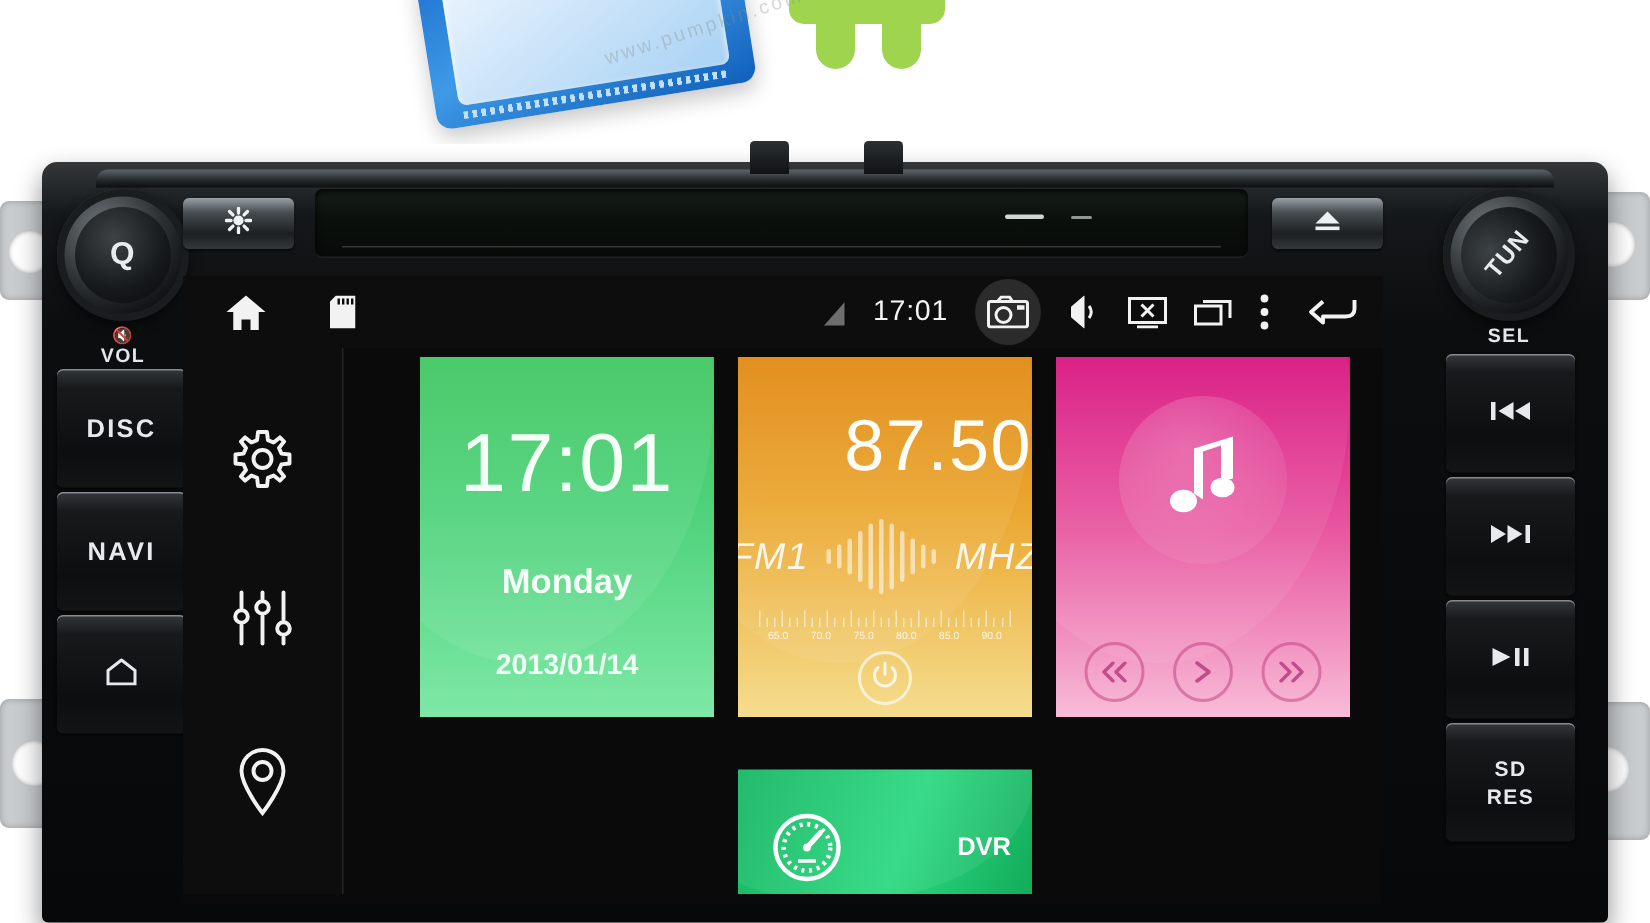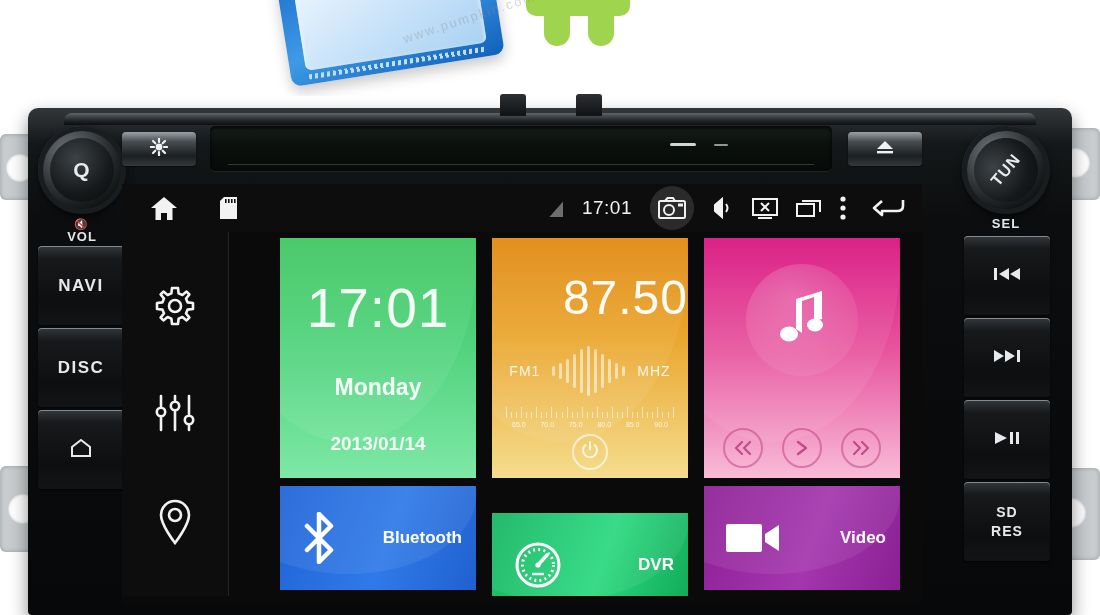--- a/index.html
+++ b/index.html
@@ -223,21 +223,21 @@
   .tile-radio {
     left: 258px; top: 0px; width: 196px; height: 240px;
     background: linear-gradient(180deg,#e0870f 0%,#eaa52c 40%,#f5dd8e 100%);
     text-align: right;
   }
   .radio-freq { font-size: 48px; font-weight: 300; margin-top: 32px; color: #fffdf6; letter-spacing: 1px; }
   .radio-band-row {
     position: relative; margin-top: 18px; height: 56px;
     display: flex; align-items: center; justify-content: center;
   }
-  .radio-band-row .lbl { font-size: 14px; color: rgba(255,255,255,.88); letter-spacing: 1px; }
+  .radio-band-row .lbl { font-size: 25px; color: rgba(255,255,255,.88); letter-spacing: 1px; font-style: italic; }
   .wave { display: flex; align-items: center; height: 54px; margin: 0 10px; }
   .wave i { display: block; width: 3px; margin: 0 2px; background: rgba(255,255,255,.55); border-radius: 2px; }
   .scale-wrap { position: absolute; left: 14px; right: 14px; top: 168px; }
   .scale-ticks { height: 12px; display: flex; align-items: flex-end; justify-content: space-between; }
   .scale-ticks i { display: block; width: 1px; background: rgba(255,255,255,.55); }
   .scale-nums { display: flex; justify-content: space-between; margin-top: 3px; padding: 0 6px; }
   .scale-nums span { font-size: 7px; color: rgba(255,255,255,.8); }
   .power-btn {
     position: absolute; left: 50%; transform: translateX(-50%); top: 196px;
     width: 36px; height: 36px; border-radius: 50%;
@@ -328,22 +328,22 @@
     <div class="knob-face">TUN</div>
   </div>
 
   <div class="side-label vol-label">
     <span class="mute-ico">🔇</span>
     <span>VOL</span>
   </div>
   <div class="side-label sel-label">SEL</div>
 
   <div class="btn-col left">
+    <div class="pbtn">DISC</div>
     <div class="pbtn">NAVI</div>
-    <div class="pbtn">DISC</div>
     <div class="pbtn">
       <span>
         <svg width="22" height="18" viewBox="0 0 22 18">
             <path d="M11 1 L20 8 L20 17 L2 17 L2 8 Z" fill="none" stroke="#e6eaed" stroke-width="2"></path>
           </svg>
       </span>
     </div>
   </div>
 
   <div class="btn-col right">
@@ -630,51 +630,32 @@
           </div>
           <div class="ctrl-circle">
             <svg width="20" height="14" viewBox="0 0 20 14" fill="none" stroke="#c34b8c" stroke-width="2.2" stroke-linecap="round" stroke-linejoin="round">
               <path d="M3 1 L9 7 L3 13"></path>
                 <path d="M11 1 L17 7 L11 13"></path>
             </svg>
           </div>
         </div>
       </div>
 
-      <div class="tile tile-wide tile-bt">
-        <div class="tile-sheen"></div>
-        <span class="wico">
-          <svg width="34" height="52" viewBox="0 0 34 52" fill="none" stroke="#ffffff" stroke-width="4.5" stroke-linejoin="round" stroke-linecap="round">
-            <path d="M17 2 L17 50 L29 38 L5 14 M5 38 L29 14 L17 2"></path>
-          </svg>
-        </span>
-        <span class="wlbl">Bluetooth</span>
-      </div>
 
       <div class="tile tile-wide tile-dvr">
         <div class="tile-sheen"></div>
         <span class="wico">
           <svg width="48" height="48" viewBox="0 0 48 48" fill="none" stroke="#ffffff" stroke-width="3">
             <circle cx="24" cy="24" r="21"></circle>
             <circle cx="24" cy="24" r="15.5" stroke-dasharray="2 3.2"></circle>
             <path d="M24 24 L33 14" stroke-width="3.4" stroke-linecap="round"></path>
             <circle cx="24" cy="24" r="2.6" fill="#ffffff" stroke="none"></circle>
             <line x1="18" y1="33" x2="30" y2="33" stroke-width="2.4"></line>
           </svg>
         </span>
         <span class="wlbl">DVR</span>
       </div>
 
-      <div class="tile tile-wide tile-video">
-        <div class="tile-sheen"></div>
-        <span class="wico">
-          <svg width="54" height="36" viewBox="0 0 54 36" fill="#ffffff">
-            <rect x="0" y="4" width="36" height="28" rx="2"></rect>
-            <path d="M39 14 L53 5 L53 31 L39 22 Z"></path>
-          </svg>
-        </span>
-        <span class="wlbl">Video</span>
-      </div>
 
     </div>
   </div>
   <div id="screen-bottom"></div>
 </div>
 
 </body></html>

